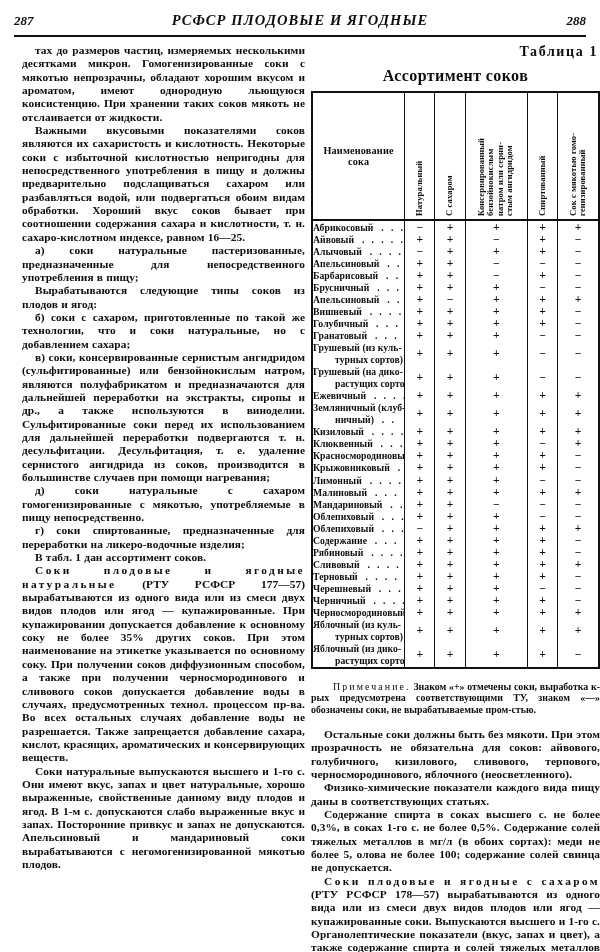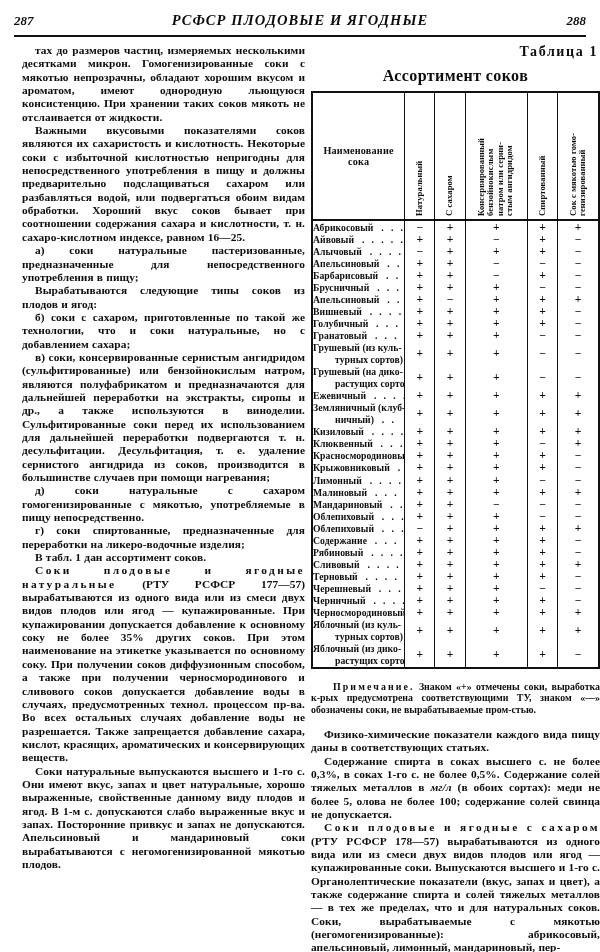--- a/index.html
+++ b/index.html
@@ -88,21 +88,21 @@
     text-justify: inter-word;
     text-indent: 13px;
     letter-spacing: 0.05px;
     word-spacing: 0.3px;
     font-weight: 600;
   }
   .spaced {
     letter-spacing: 2.4px;
     font-weight: 600;
   }
-  .ital { font-style: italic; }
+  .ital { }
 
   
   .tbl-num {
     margin: 0 0 7px 0;
     text-align: right;
     font-size: 14px;
     font-weight: bold;
     letter-spacing: 1.6px;
     padding-right: 2px;
   }
@@ -180,21 +180,21 @@
   .note {
     margin: 12px 0 0 0;
     font-size: 9.9px;
     line-height: 11.4px;
     text-align: justify;
     font-weight: 600;
     text-indent: 22px;
   }
   .note .lead {
     letter-spacing: 2.1px;
-    font-weight: bold;
+    font-weight: normal;
   }
   .gap-m { height: 13px; }
 </style>
 </head>
 <body>
 
 <div class="page">
 
   <div class="running-head">
     <span class="folio">287</span>
@@ -523,19 +523,20 @@
             <tr class="last-row">
               <td class="name sub"><span>растущих сортов)</span></td>
             </tr>
           </tbody>
       </table>
 
       <p class="note"><span class="lead">Примечание.</span><span> Знаком «+» отмечены соки, выработка к-рых предусмотрена соответствующими ТУ, знаком «—» обозначены соки, не вырабатываемые пром-стью.</span></p>
 
       <div class="gap-m"></div>
 
+      <p class="body">Остальные соки должны быть без мякоти. При этом прозрачность не обязательна для соков: айвового, голубичного, кизилового, сливового, терпового, черносмородинового, яблочного (неосветленного).</p>
       <p class="body">Физико-химические показатели каждого вида пищу даны в соответствующих статьях.</p>
       <p class="body"><span>Содержание спирта в соках высшего с. не более 0,3%, в соках 1-го с. не более 0,5%. Содержание солей тяжелых металлов в </span><span class="ital">мг/л</span><span> (в обоих сортах): меди не более 5, олова не более 100; содержание солей свинца не допускается.</span></p>
       <p class="body"><span class="spaced">Соки плодовые и ягодные с сахаром</span><span> (РТУ РСФСР 178—57) вырабатываются из одного вида или из смеси двух видов плодов или ягод — купажированные соки. Выпускаются высшего и 1-го с. Органолептические показатели (вкус, запах и цвет), а также содержание спирта и солей тяжелых металлов — в тех же пределах, что и для натуральных соков. Соки, вырабатываемые с мякотью (негомогенизированные): абрикосовый, апельсиновый, лимонный, мандариновый, пер-</span></p>
 
     </div>
   </div>
 </div>
 
 </body></html>

